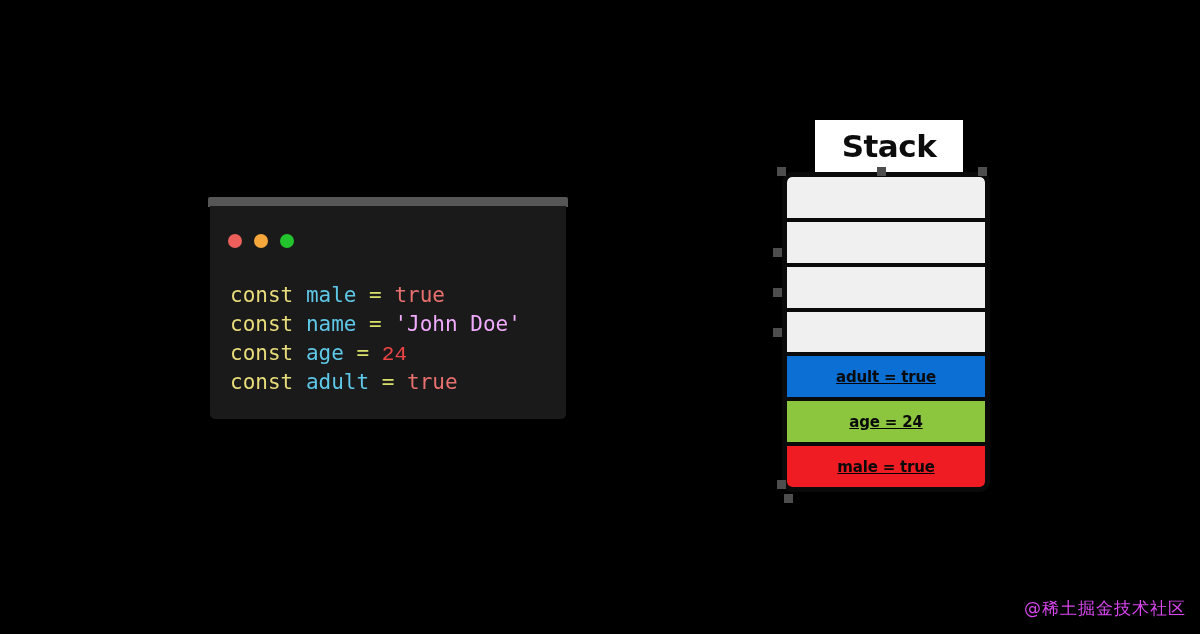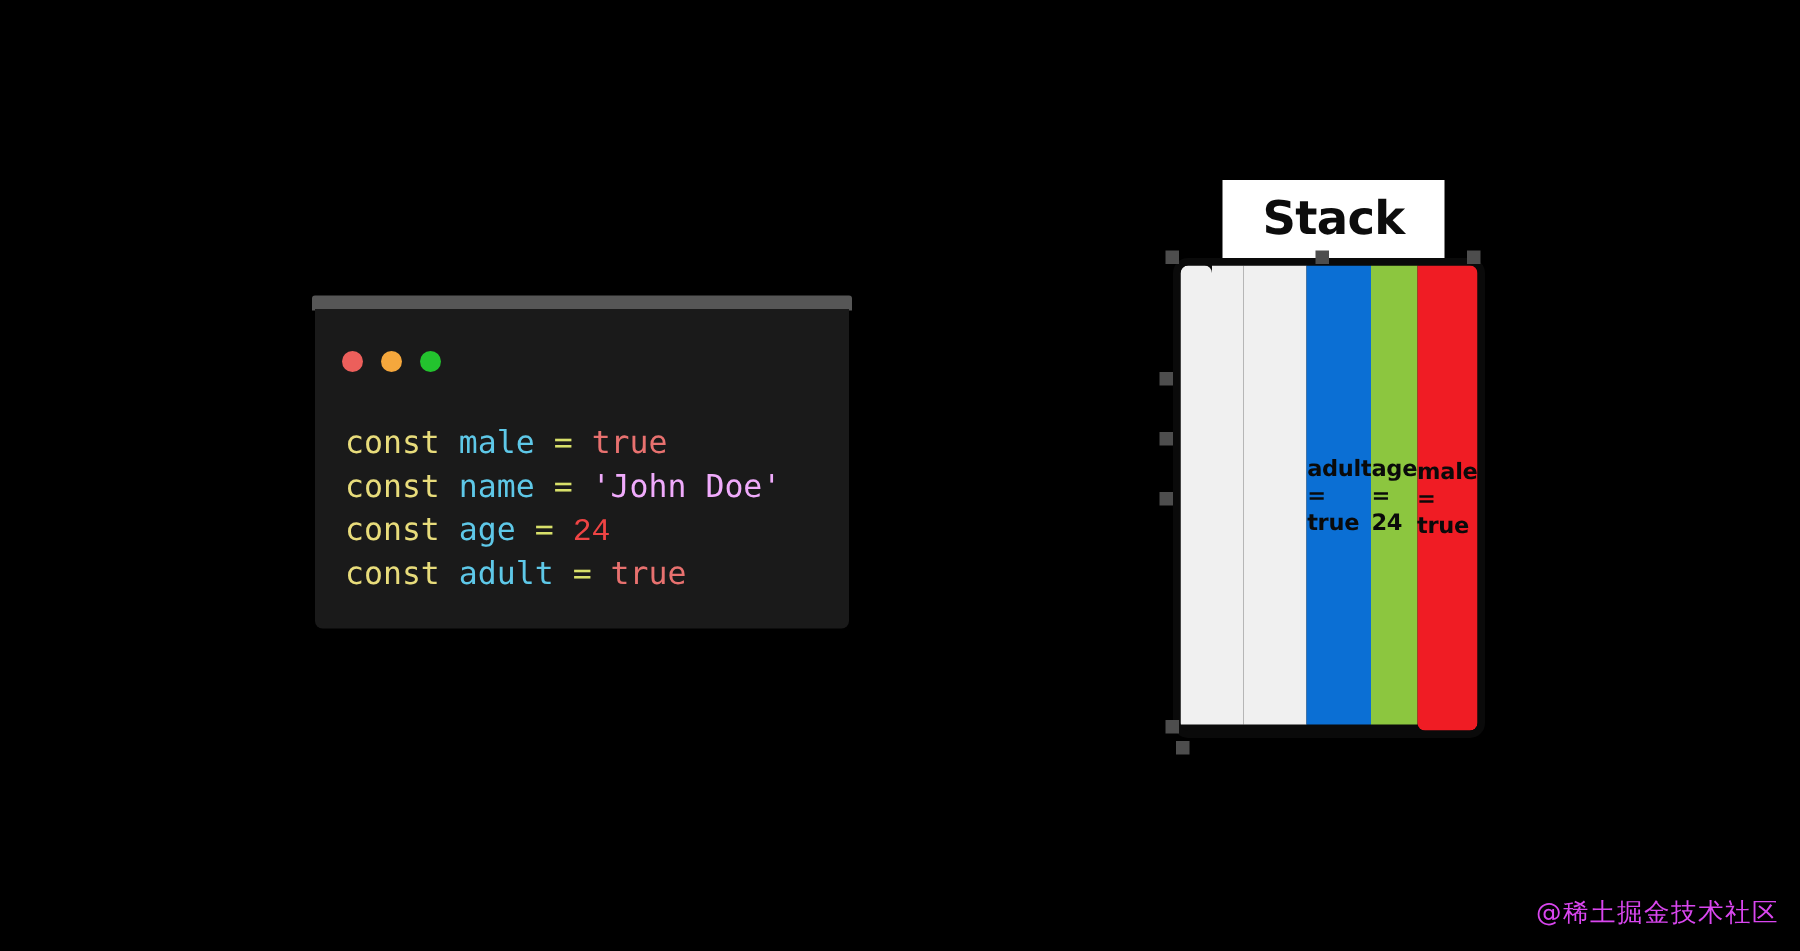--- a/index.html
+++ b/index.html
@@ -114,21 +114,22 @@
     position: absolute;
     left: 0px;
     top: 52px;
     width: 208px;
     height: 320px;
     background: #0a0a0a;
     border: 5px solid #0a0a0a;
     border-radius: 10px;
     overflow: hidden;
     display: flex;
-    flex-direction: row;
+    flex-direction: column;
+    text-decoration: underline;
   }
 
   .stack-slot {
     flex: 1 1 0;
     margin-bottom: 4px;
     display: flex;
     align-items: center;
     justify-content: center;
     font-family: "DejaVu Sans", sans-serif;
     font-size: 15px;

